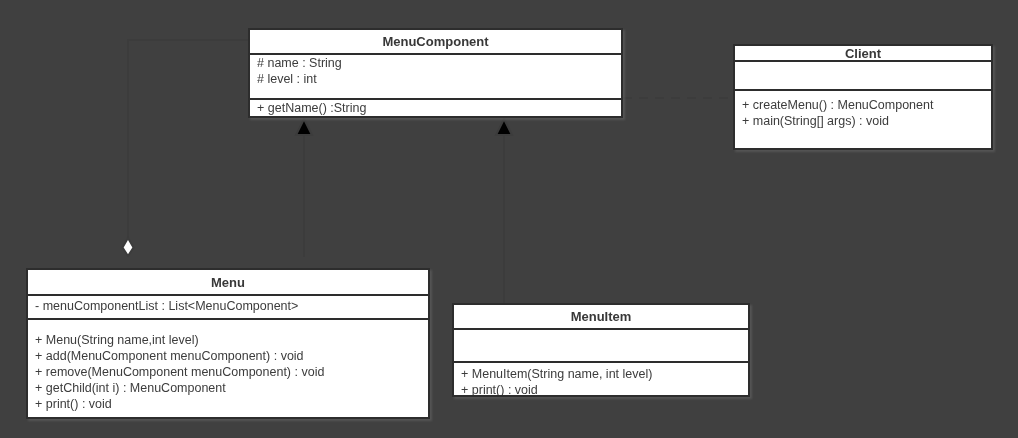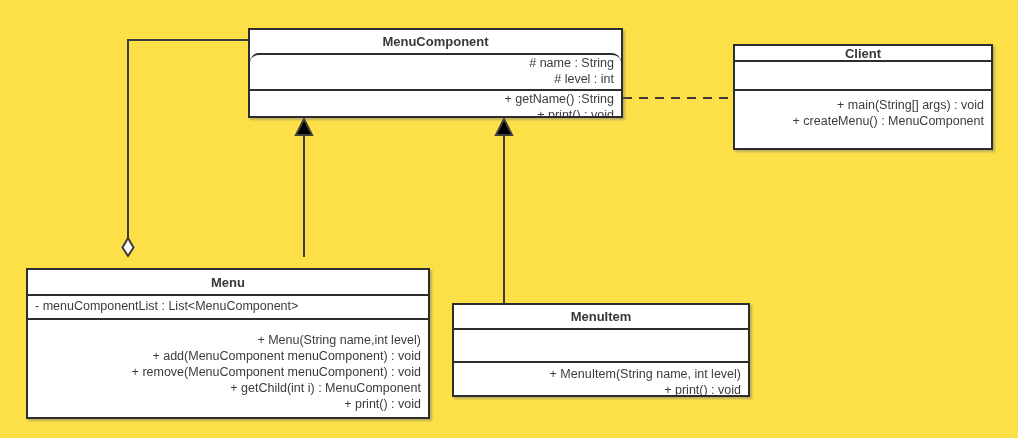--- a/index.html
+++ b/index.html
@@ -4,24 +4,23 @@
 <style>
   html, body {
     margin: 0;
     padding: 0;
     background: #000000;
   }
   .canvas {
     position: relative;
     width: 1018px;
     height: 438px;
-    background: #fde047;
+    background: #404040;
     overflow: hidden;
     font-family: "Liberation Sans", sans-serif;
-    text-align: right;
   }
   .connectors {
     position: absolute;
     left: 0;
     top: 0;
     width: 1018px;
     height: 438px;
     pointer-events: none;
   }
   .class-box {
@@ -74,36 +73,36 @@
     <polygon points="304,119 296,135 312,135" fill="#000000" stroke="#3c3c3c" stroke-width="2"></polygon>
 
     <line x1="504" y1="303" x2="504" y2="134" stroke="#3c3c3c" stroke-width="2"></line>
     <polygon points="504,119 496,135 512,135" fill="#000000" stroke="#3c3c3c" stroke-width="2"></polygon>
 
     <line x1="623" y1="98" x2="733" y2="98" stroke="#3c3c3c" stroke-width="2" stroke-dasharray="9 7"></line>
   </svg>
 
   <div class="class-box" style="left:248px; top:28px; width:375px; height:90px;">
     <div class="class-title" style="height:23px;">MenuComponent</div>
-    <div class="sec" style="height:36px;border-radius:9px;">
+    <div class="sec" style="height:45px;">
       <div class="member-line"># name : String</div>
       <div class="member-line"># level : int</div>
     </div>
     <div class="sec fill">
       <div class="member-line">+ getName() :String</div>
       <div class="member-line">+ print() : void</div>
     </div>
   </div>
 
   <div class="class-box" style="left:733px; top:44px; width:260px; height:106px;">
     <div class="class-title" style="height:14px;">Client</div>
     <div class="sec" style="height:29px;"></div>
     <div class="sec fill lh16" style="padding-top:6px;">
+      <div class="member-line">+ createMenu() : MenuComponent</div>
       <div class="member-line">+ main(String[] args) : void</div>
-      <div class="member-line">+ createMenu() : MenuComponent</div>
     </div>
   </div>
 
   <div class="class-box" style="left:26px; top:268px; width:404px; height:151px;">
     <div class="class-title" style="height:24px;">Menu</div>
     <div class="sec" style="height:24px; display:flex; align-items:center;">
       <div class="member-line">- menuComponentList : List&lt;MenuComponent&gt;</div>
     </div>
     <div class="sec fill lh16" style="padding-top:12px;">
       <div class="member-line">+ Menu(String name,int level)</div>

